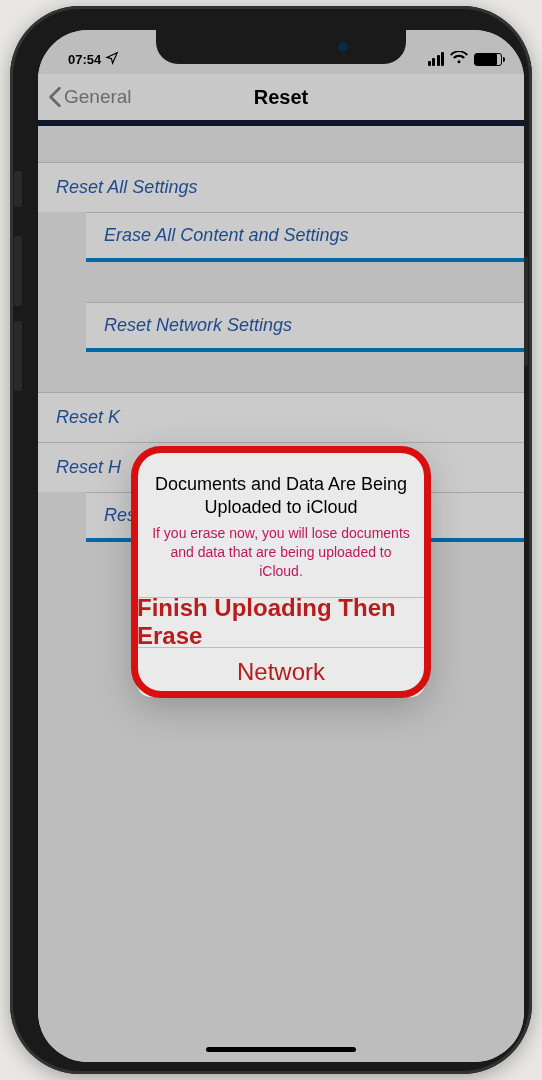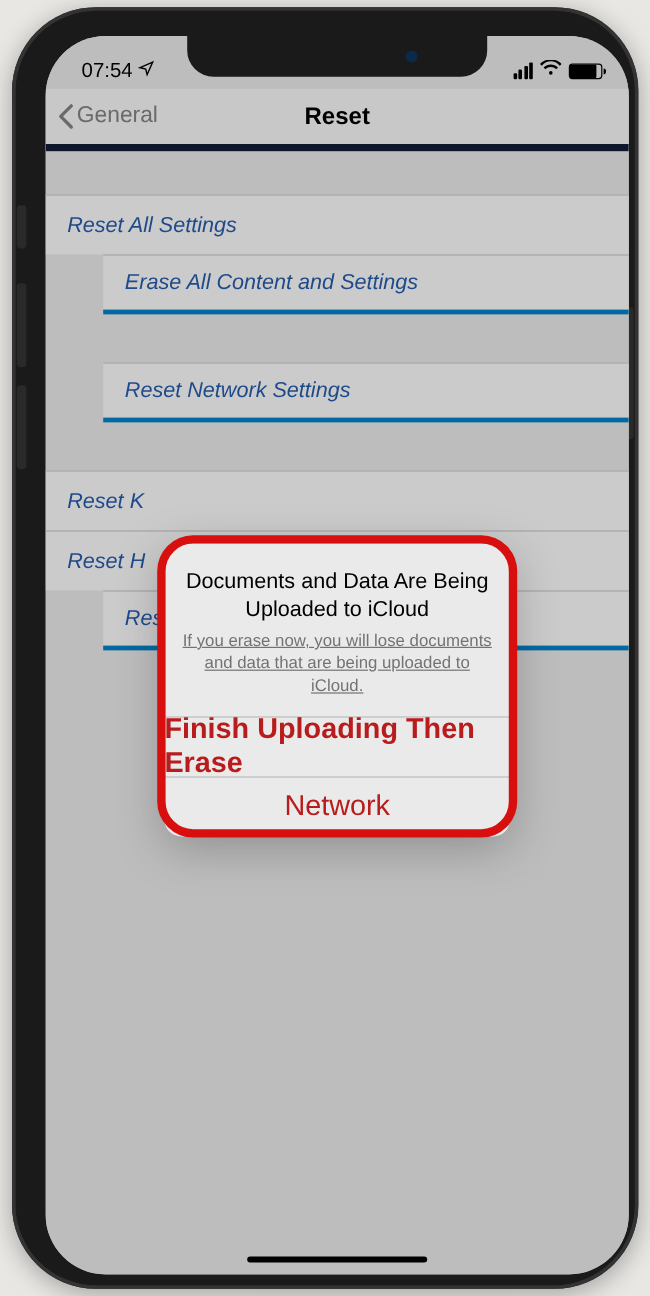--- a/index.html
+++ b/index.html
@@ -65,22 +65,22 @@
   .status-bar {
     position: absolute;
     top: 0;
     left: 0;
     right: 0;
     height: 44px;
     display: flex;
     justify-content: space-between;
     align-items: center;
     padding: 14px 22px 0 30px;
-    font-weight: 400;
-    font-size: 17px;
+    font-weight: 700;
+    font-size: 13px;
     color: #000;
     z-index: 50;
   }
   .status-left { display: flex; align-items: center; gap: 4px; }
   .status-right { display: flex; align-items: center; gap: 6px; }
   .signal { display: flex; align-items: flex-end; gap: 1.5px; }
   .signal i { width: 3px; background: #000; display: block; border-radius: 1px; }
   .signal i:nth-child(1){height:5px} .signal i:nth-child(2){height:8px}
   .signal i:nth-child(3){height:11px} .signal i:nth-child(4){height:14px}
   .wifi svg { width: 18px; height: 14px; }
@@ -166,23 +166,22 @@
   }
   .alert-title {
     font-size: 18px;
     font-weight: 400;
     color: #000;
     line-height: 1.25;
     margin-bottom: 6px;
   }
   .alert-msg {
     font-size: 14px;
-    color: #737373;
+    color: #be185d;
     line-height: 1.35;
-    text-decoration: underline;
   }
   .alert-btn {
     border-top: 1px solid #bcbcbc;
     height: 50px;
     display: flex;
     align-items: center;
     justify-content: center;
     font-size: 24px;
     color: #b91c1c;
     cursor: pointer;

